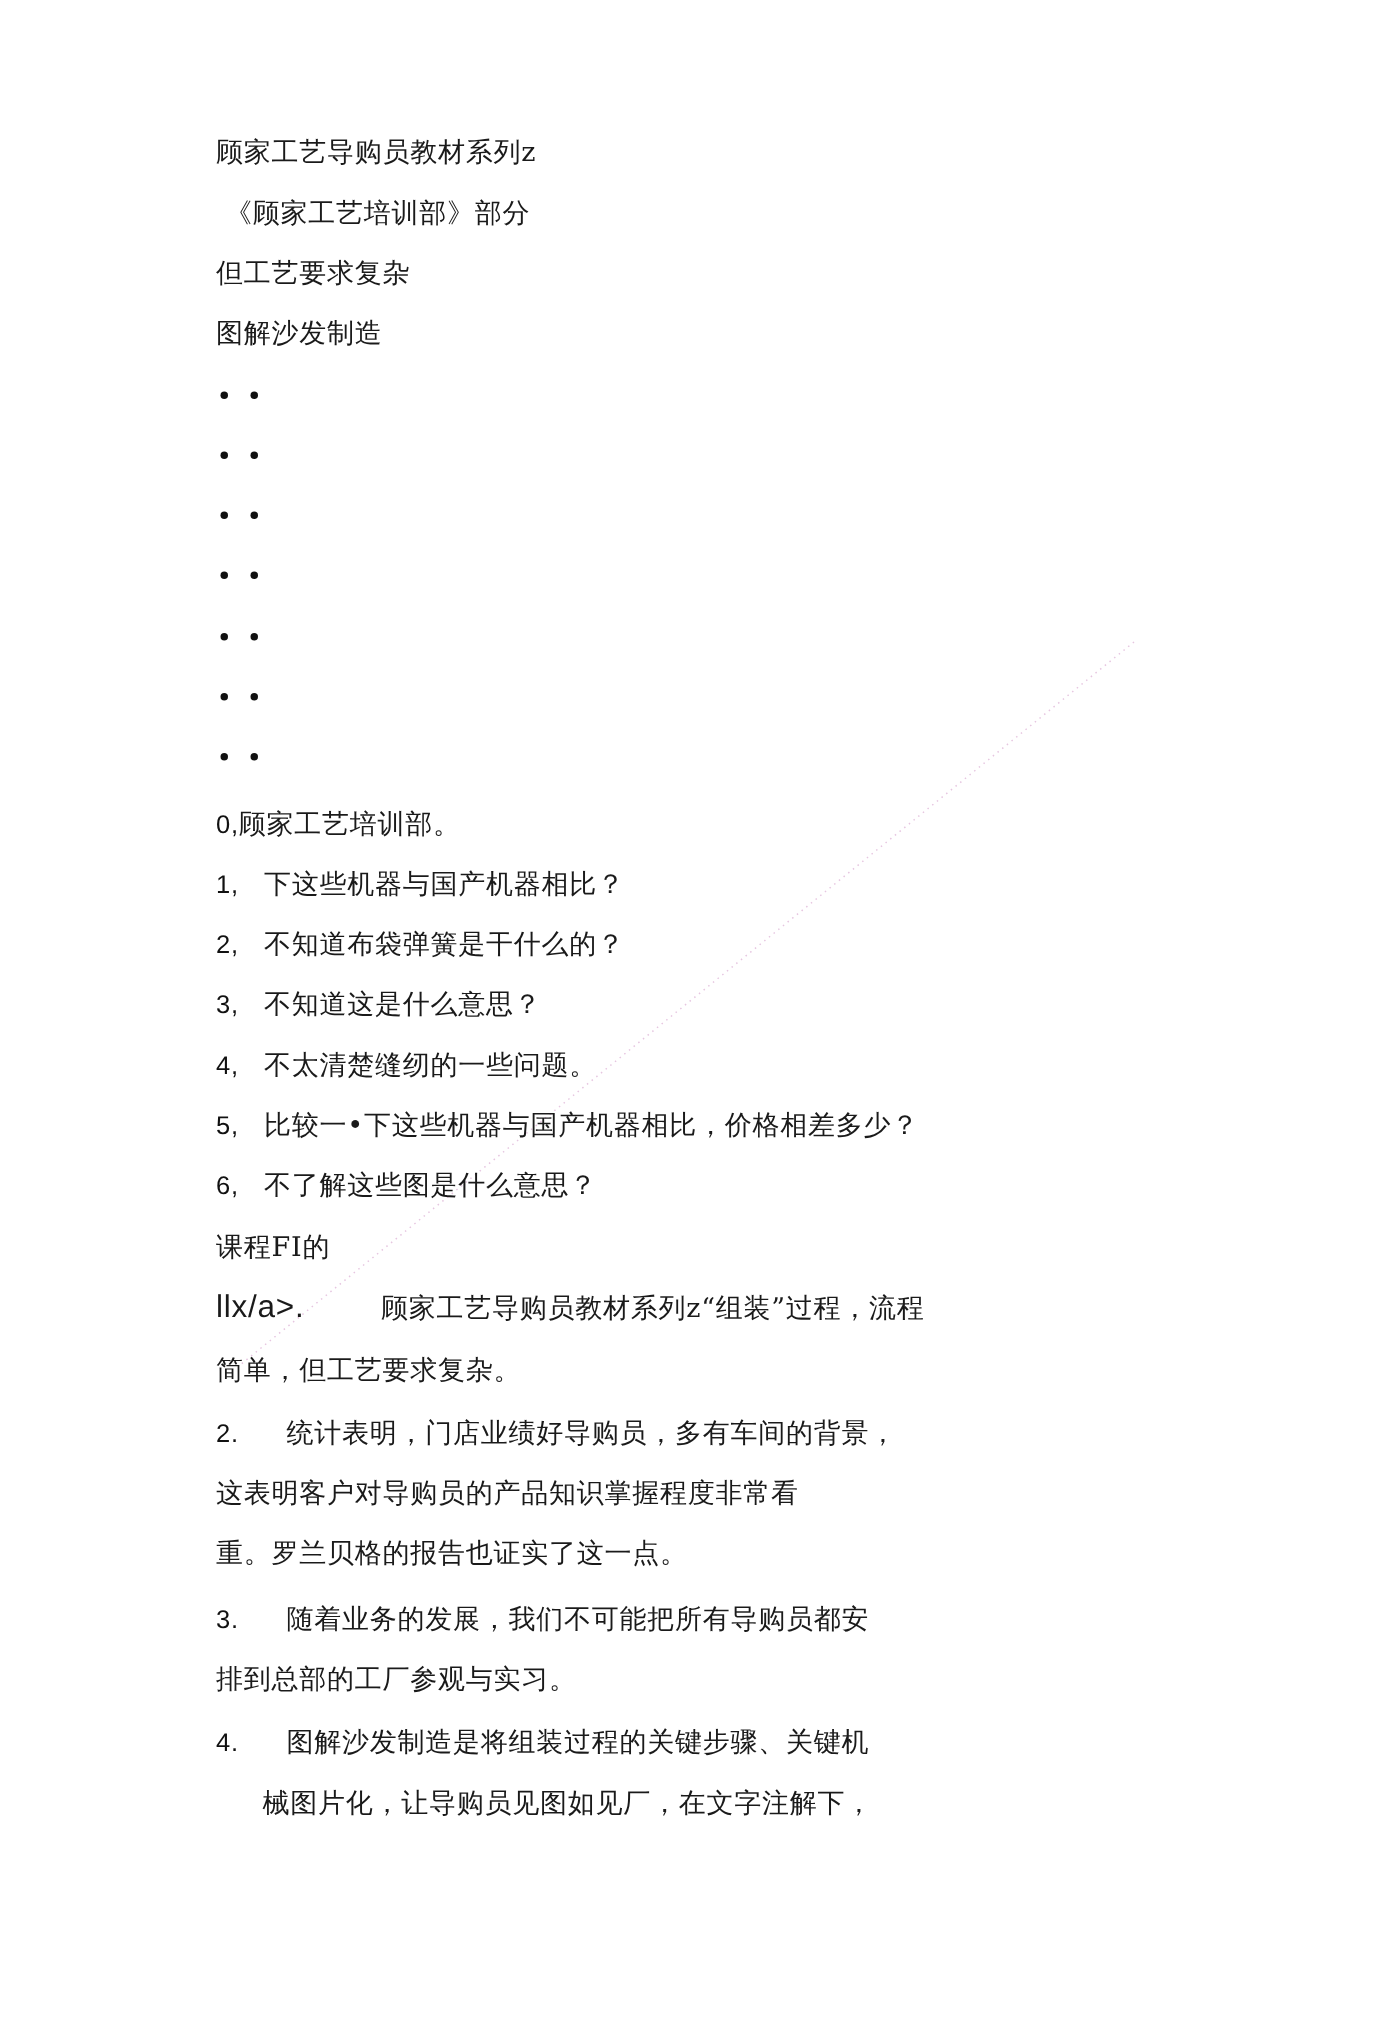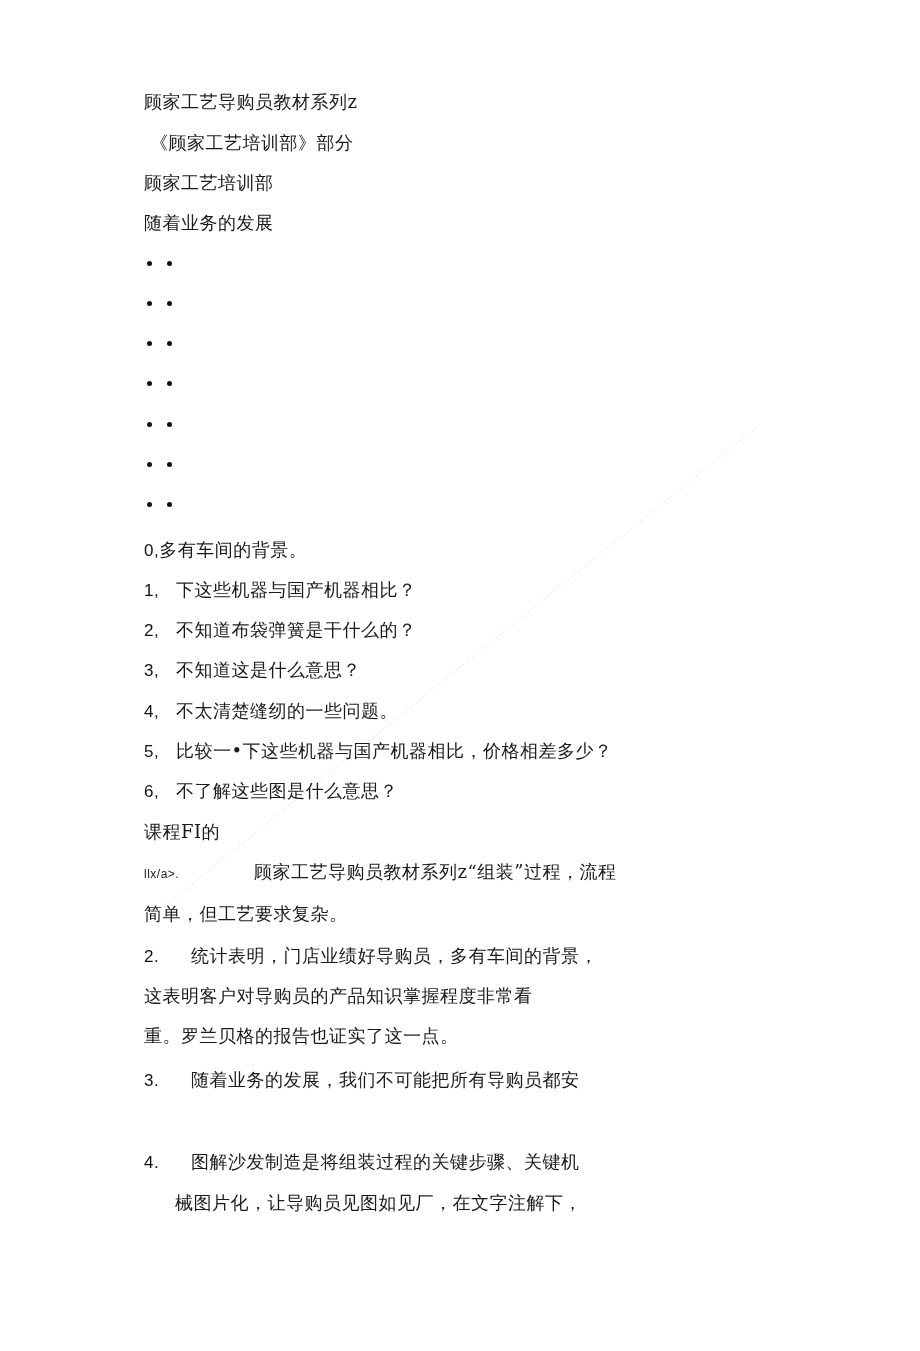--- a/index.html
+++ b/index.html
@@ -10,41 +10,41 @@
     }
     .page { position: absolute; left: 0; top: 0; width: 920px; height: 954px; }
     .line {
       position: absolute; left: 144px; font-size: 18px; line-height: 24px;
       white-space: nowrap; letter-spacing: 0.5px;
     }
     .num {
       font-family: "Liberation Sans", "DejaVu Sans", sans-serif;
       font-size: 17px; color: #111;
     }
-    .latin { font-family: "Liberation Sans", "DejaVu Sans", sans-serif; font-size: 12px; }
+    .latin { font-family: "Liberation Sans", "DejaVu Sans", sans-serif; font-size: 21px; }
     .bullets { position: absolute; left: 144px; font-size: 18px; }
     .bullet-row { position: absolute; left: 0; width: 40px; height: 20px; }
     .dot { position: absolute; top: 8px; width: 5px; height: 5px; border-radius: 50%; background: #111; }
     .dot.a { left: 3px; }
     .dot.b { left: 23px; }
     svg.diag { position: absolute; left: 0; top: 0; pointer-events: none; }
   </style>
 </head>
 <body>
 
 <div class="page">
 
   <svg class="diag" width="920" height="1351">
     <line x1="756" y1="428" x2="160" y2="910" stroke="#e6c6e0" stroke-width="1" stroke-dasharray="1,3"></line>
   </svg>
 
   <div class="line" style="top:90px">顾家工艺导购员教材系列z</div>
   <div class="line" style="top:131px; left:150px">《顾家工艺培训部》部分</div>
-  <div class="line" style="top:171px">顾家工艺培训部</div>
-  <div class="line" style="top:211px">随着业务的发展</div>
+  <div class="line" style="top:171px">但工艺要求复杂</div>
+  <div class="line" style="top:211px">图解沙发制造</div>
 
   <div class="bullets">
     <div class="bullet-row" style="top:253px">
         <span class="dot a"></span>
         <span class="dot b"></span>
       </div>
     <div class="bullet-row" style="top:293px">
         <span class="dot a"></span>
         <span class="dot b"></span>
       </div>
@@ -64,21 +64,21 @@
         <span class="dot a"></span>
         <span class="dot b"></span>
       </div>
     <div class="bullet-row" style="top:494px">
         <span class="dot a"></span>
         <span class="dot b"></span>
       </div>
   </div>
 
   <div class="line" style="top:538px">
-    <span class="num">0,</span><span>多有车间的背景。</span>
+    <span class="num">0,</span><span>顾家工艺培训部。</span>
   </div>
   <div class="line" style="top:578px">
     <span class="num" style="display:inline-block;width:32px">1,</span><span>下这些机器与国产机器相比？</span>
   </div>
   <div class="line" style="top:618px">
     <span class="num" style="display:inline-block;width:32px">2,</span><span>不知道布袋弹簧是干什么的？</span>
   </div>
   <div class="line" style="top:658px">
     <span class="num" style="display:inline-block;width:32px">3,</span><span>不知道这是什么意思？</span>
   </div>
@@ -101,19 +101,20 @@
 
   <div class="line" style="top:944px">
     <span class="num" style="display:inline-block;width:47px">2.</span><span>统计表明，门店业绩好导购员，多有车间的背景，</span>
   </div>
   <div class="line" style="top:1024px">重。罗兰贝格的报告也证实了这一点。</div>
   <div class="line" style="top:984px">这表明客户对导购员的产品知识掌握程度非常看</div>
 
   <div class="line" style="top:1068px">
     <span class="num" style="display:inline-block;width:47px">3.</span><span>随着业务的发展，我们不可能把所有导购员都安</span>
   </div>
+  <div class="line" style="top:1108px">排到总部的工厂参观与实习。</div>
 
   <div class="line" style="top:1150px">
     <span class="num" style="display:inline-block;width:47px">4.</span><span>图解沙发制造是将组装过程的关键步骤、关键机</span>
   </div>
   <div class="line" style="top:1191px; left:175px">械图片化，让导购员见图如见厂，在文字注解下，</div>
 
 </div>
 
 </body></html>

